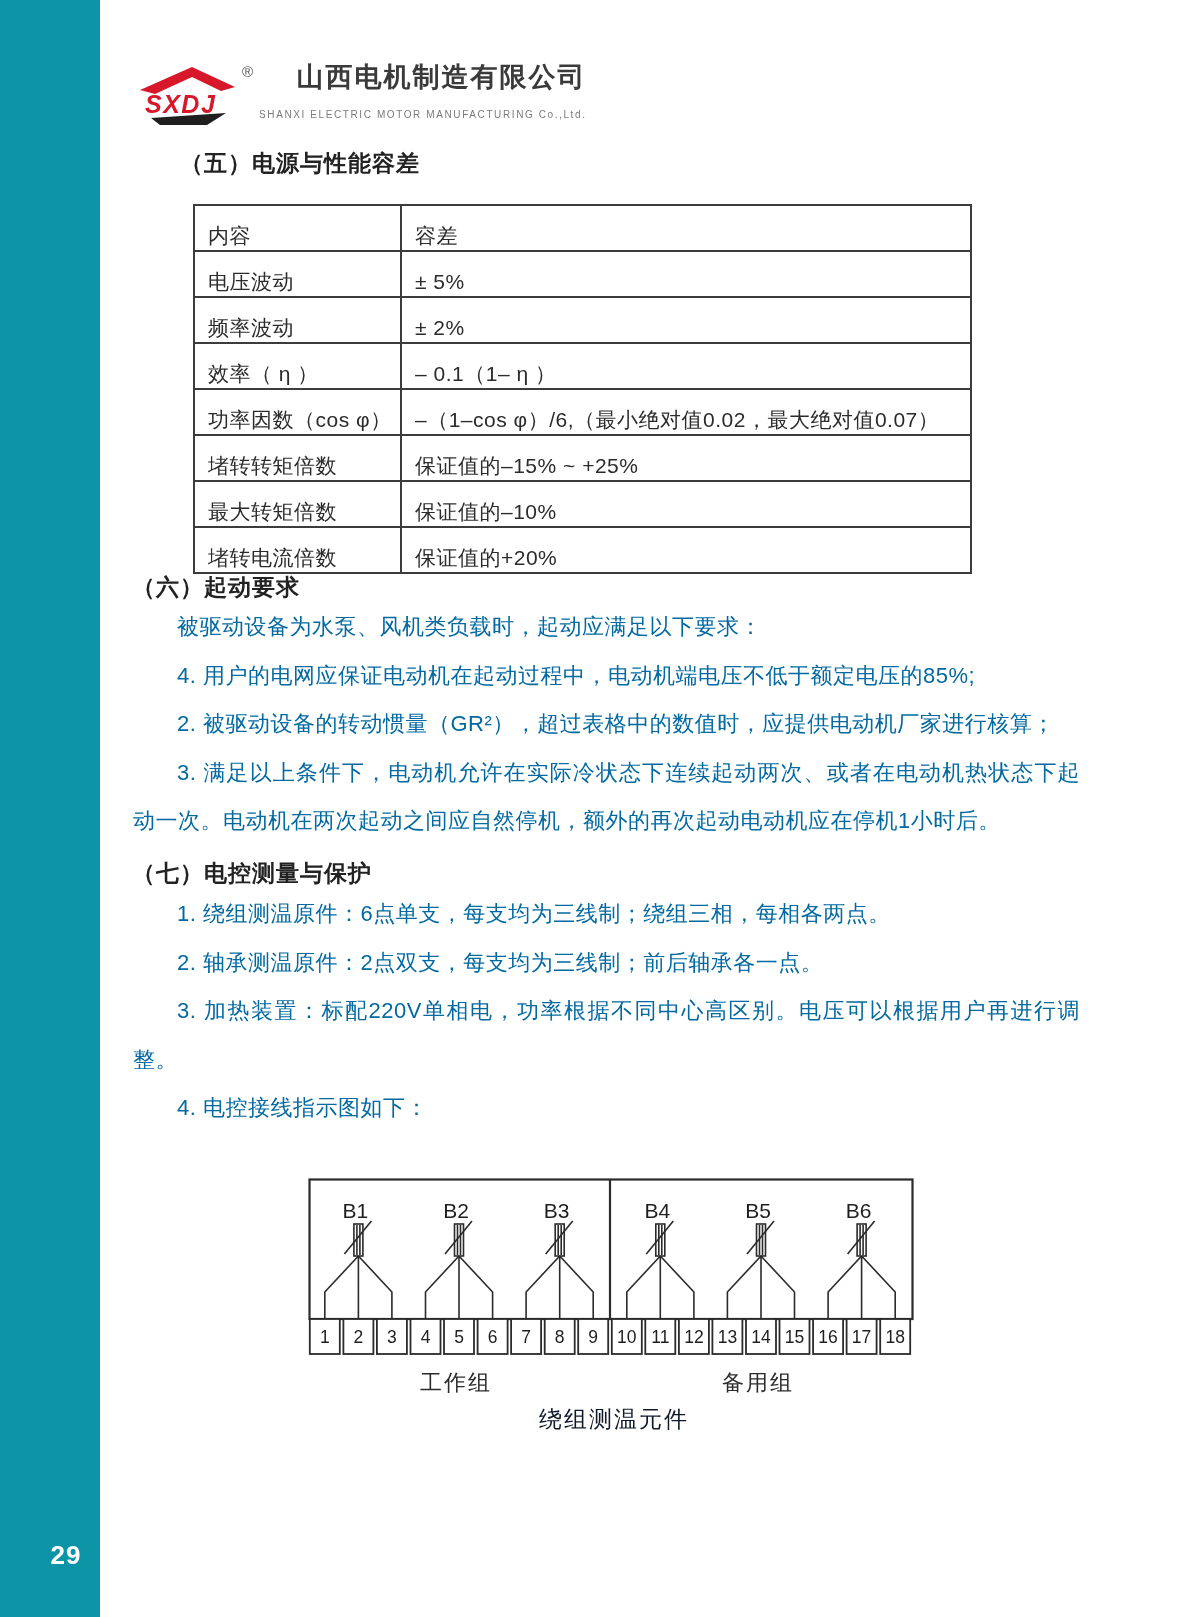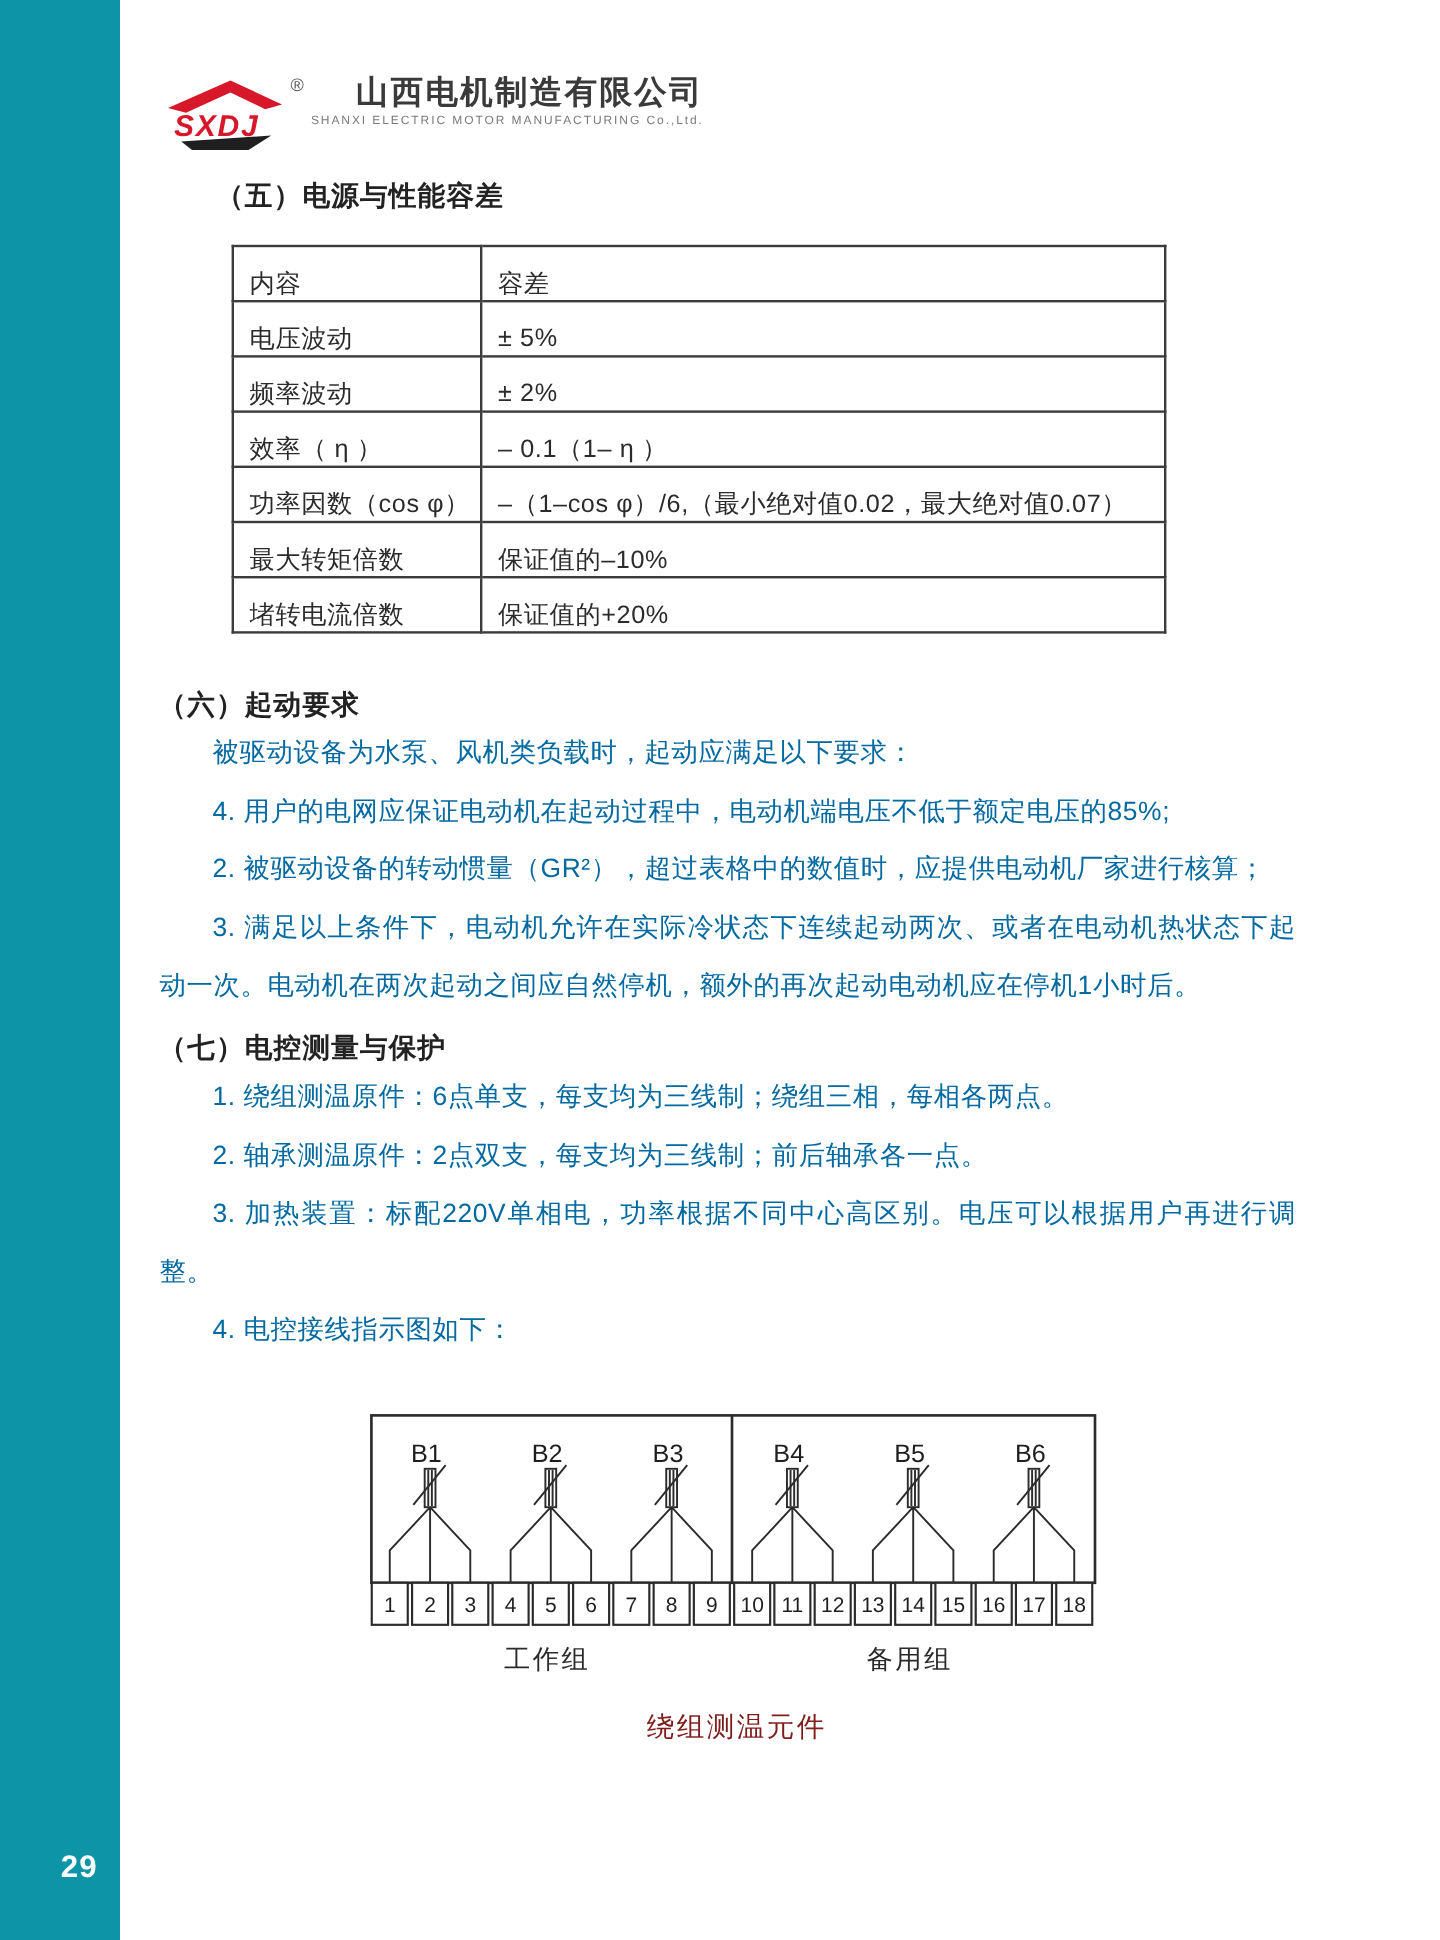--- a/index.html
+++ b/index.html
@@ -54,21 +54,21 @@
     color: #3a3a3a;
     font-weight: 600;
     letter-spacing: 2px;
     line-height: 1.15;
     text-align: right;
   }
   .company-en {
     font-size: 10px;
     color: #7a7a7a;
     letter-spacing: 1.6px;
-    margin-top: 2px;
+    margin-top: 16px;
     white-space: nowrap;
   }
 
   
   .sec-title {
     position: absolute;
     left: 132px;
     font-size: 23px;
     font-weight: bold;
     color: #222;
@@ -123,22 +123,22 @@
   .dg-box    { stroke-width: 2.2; }
   .dg-thin   { stroke-width: 1.6; }
   .dg-cell   { fill: #ffffff; stroke: #2b2b2b; stroke-width: 1.8; }
   .dg-label  { font-size: 21px; fill: #1e1e1e; text-anchor: middle; }
   .dg-num    { font-size: 17.5px; fill: #1e1e1e; text-anchor: middle; }
   .dg-group  { font-size: 22px; fill: #2b2b2b; text-anchor: middle; letter-spacing: 2px; }
   .diagram figcaption {
     text-align: center;
     font-size: 23px;
     letter-spacing: 2px;
-    margin-top: 24px;
-    color: #7f1d1d;
+    margin-top: 4px;
+    color: #0f172a;
   }
 
   
   .logo-sxdj {
     font-size: 25px;
     font-weight: bold;
     font-style: italic;
     letter-spacing: 1.5px;
     fill: #d7182a;
   }
@@ -180,20 +180,24 @@
         <td class="c1">频率波动</td>
         <td>± 2%</td>
       </tr>
       <tr>
         <td class="c1">效率（ η ）</td>
         <td>– 0.1（1– η ）</td>
       </tr>
       <tr>
         <td class="c1">功率因数（cos φ）</td>
         <td>–（1–cos φ）/6,（最小绝对值0.02，最大绝对值0.07）</td>
+      </tr>
+      <tr>
+        <td class="c1">堵转转矩倍数</td>
+        <td>保证值的–15% ~ +25%</td>
       </tr>
       <tr>
         <td class="c1">最大转矩倍数</td>
         <td>保证值的–10%</td>
       </tr>
       <tr>
         <td class="c1">堵转电流倍数</td>
         <td>保证值的+20%</td>
       </tr>
     </tbody>

